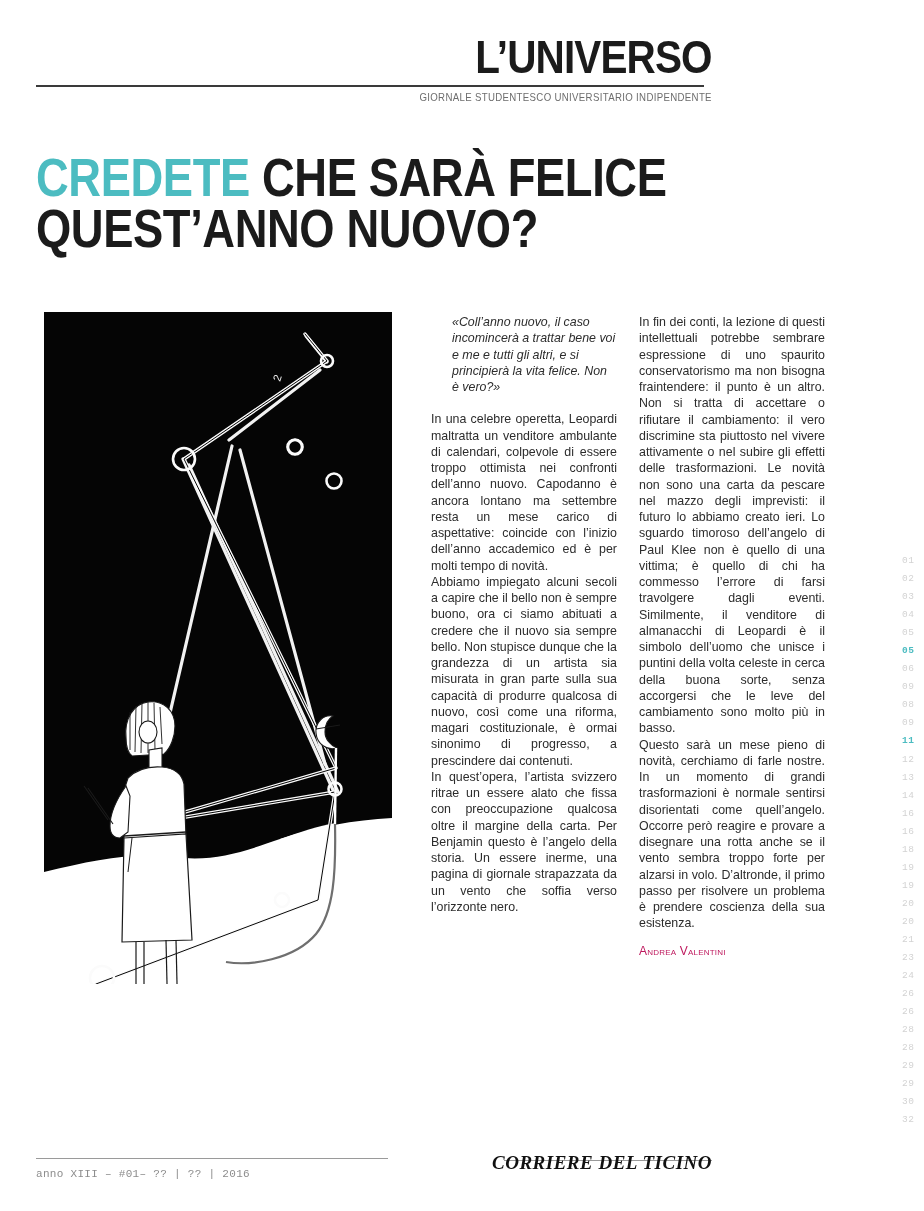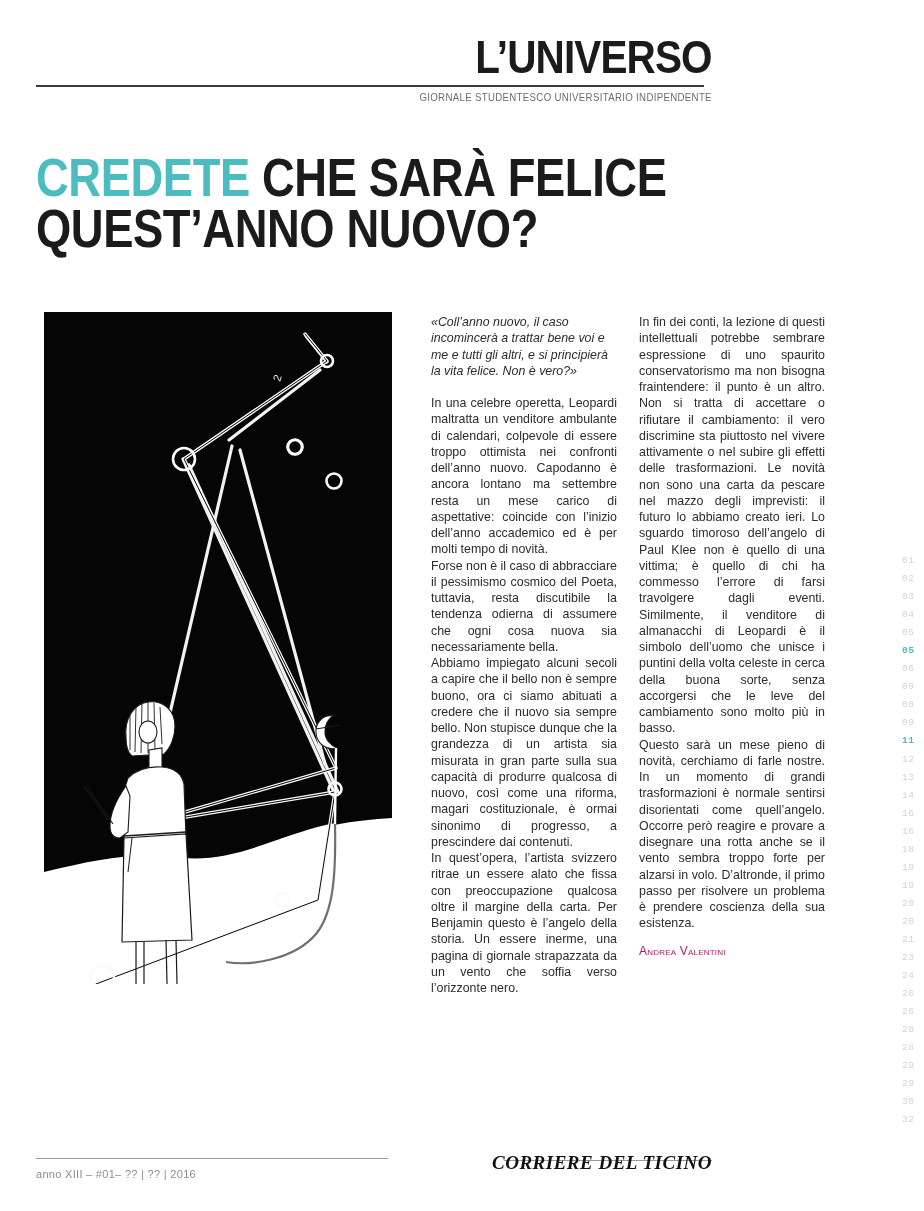--- a/index.html
+++ b/index.html
@@ -111,20 +111,21 @@
   }
   .col-1 { left: 431px; }
   .col-2 { left: 639px; }
 
   .pullquote {
     font-style: italic;
     font-weight: normal;
     color: #2c2c2c;
     margin-bottom: 16px;
     text-align: left;
+    margin-left: 21px;
   }
   .para { margin: 0; text-align: justify; }
   .para + .para { margin-top: 0px; }
 
   .byline {
     margin-top: 11px;
     text-align: left;
     color: #be185d;
     font-size: 12px;
     letter-spacing: 0.2px;
@@ -154,21 +155,21 @@
     left: 36px;
     top: 1158px;
     width: 352px;
     height: 1.3px;
     background: #9a9a9a;
   }
   .footer-left {
     position: absolute;
     left: 36px;
     top: 1168px;
-    font-family: Liberation Sans, sans-serif;
+    font-family: Liberation Mono, monospace;
     font-size: 11px;
     color: #8c8c8c;
     letter-spacing: 0.3px;
     white-space: nowrap;
   }
   .footer-rule-right {
     position: absolute;
     right: 36px;
     top: 1160px;
     width: 208px;
@@ -280,21 +281,20 @@
 
         <path d="M88,716 C80,716 72,720 72,726 C72,730 78,731 88,731 L104,731 L104,716 Z" fill="#111111" stroke-width="1"></path>
         <path d="M120,714 C112,714 106,718 106,724 C106,728 112,729 122,729 L138,729 L138,714 Z" fill="#111111" stroke-width="1"></path>
       </g>
     </svg>
   </figure>
 
   <div class="col col-1">
     <p class="pullquote">«Coll’anno nuovo, il caso incomincerà a trattar bene voi e me e tutti gli altri, e si principierà la vita felice. Non è vero?»</p>
     <p class="para">In una celebre operetta, Leopardi maltratta un venditore ambulante di calendari, colpevole di essere troppo ottimista nei confronti dell’anno nuovo. Capodanno è ancora lontano ma settembre resta un mese carico di aspettative: coincide con l’inizio dell’anno accademico ed è per molti tempo di novità.</p>
-    <p class="para">Forse non è il caso di abbracciare il pessimismo cosmico del Poeta, tuttavia, resta discutibile la tendenza odierna di assumere che ogni cosa nuova sia necessariamente bella.</p>
     <p class="para">Abbiamo impiegato alcuni secoli a capire che il bello non è sempre buono, ora ci siamo abituati a credere che il nuovo sia sempre bello. Non stupisce dunque che la grandezza di un artista sia misurata in gran parte sulla sua capacità di produrre qualcosa di nuovo, così come una riforma, magari costituzionale, è ormai sinonimo di progresso, a prescindere dai contenuti.</p>
     <p class="para">In quest’opera, l’artista svizzero ritrae un essere alato che fissa con preoccupazione qualcosa oltre il margine della carta. Per Benjamin questo è l’angelo della storia. Un essere inerme, una pagina di giornale strapazzata da un vento che soffia verso l’orizzonte nero.</p>
   </div>
 
   <div class="col col-2">
     <p class="para">In fin dei conti, la lezione di questi intellettuali potrebbe sembrare espressione di uno spaurito conservatorismo ma non bisogna fraintendere: il punto è un altro. Non si tratta di accettare o rifiutare il cambiamento: il vero discrimine sta piuttosto nel vivere attivamente o nel subire gli effetti delle trasformazioni. Le novità non sono una carta da pescare nel mazzo degli imprevisti: il futuro lo abbiamo creato ieri. Lo sguardo timoroso dell’angelo di Paul Klee non è quello di una vittima; è quello di chi ha commesso l’errore di farsi travolgere dagli eventi. Similmente, il venditore di almanacchi di Leopardi è il simbolo dell’uomo che unisce i puntini della volta celeste in cerca della buona sorte, senza accorgersi che le leve del cambiamento sono molto più in basso.</p>
     <p class="para">Questo sarà un mese pieno di novità, cerchiamo di farle nostre. In un momento di grandi trasformazioni è normale sentirsi disorientati come quell’angelo. Occorre però reagire e provare a disegnare una rotta anche se il vento sembra troppo forte per alzarsi in volo. D’altronde, il primo passo per risolvere un problema è prendere coscienza della sua esistenza.</p>
     <p class="byline">Andrea Valentini</p>
   </div>
 

